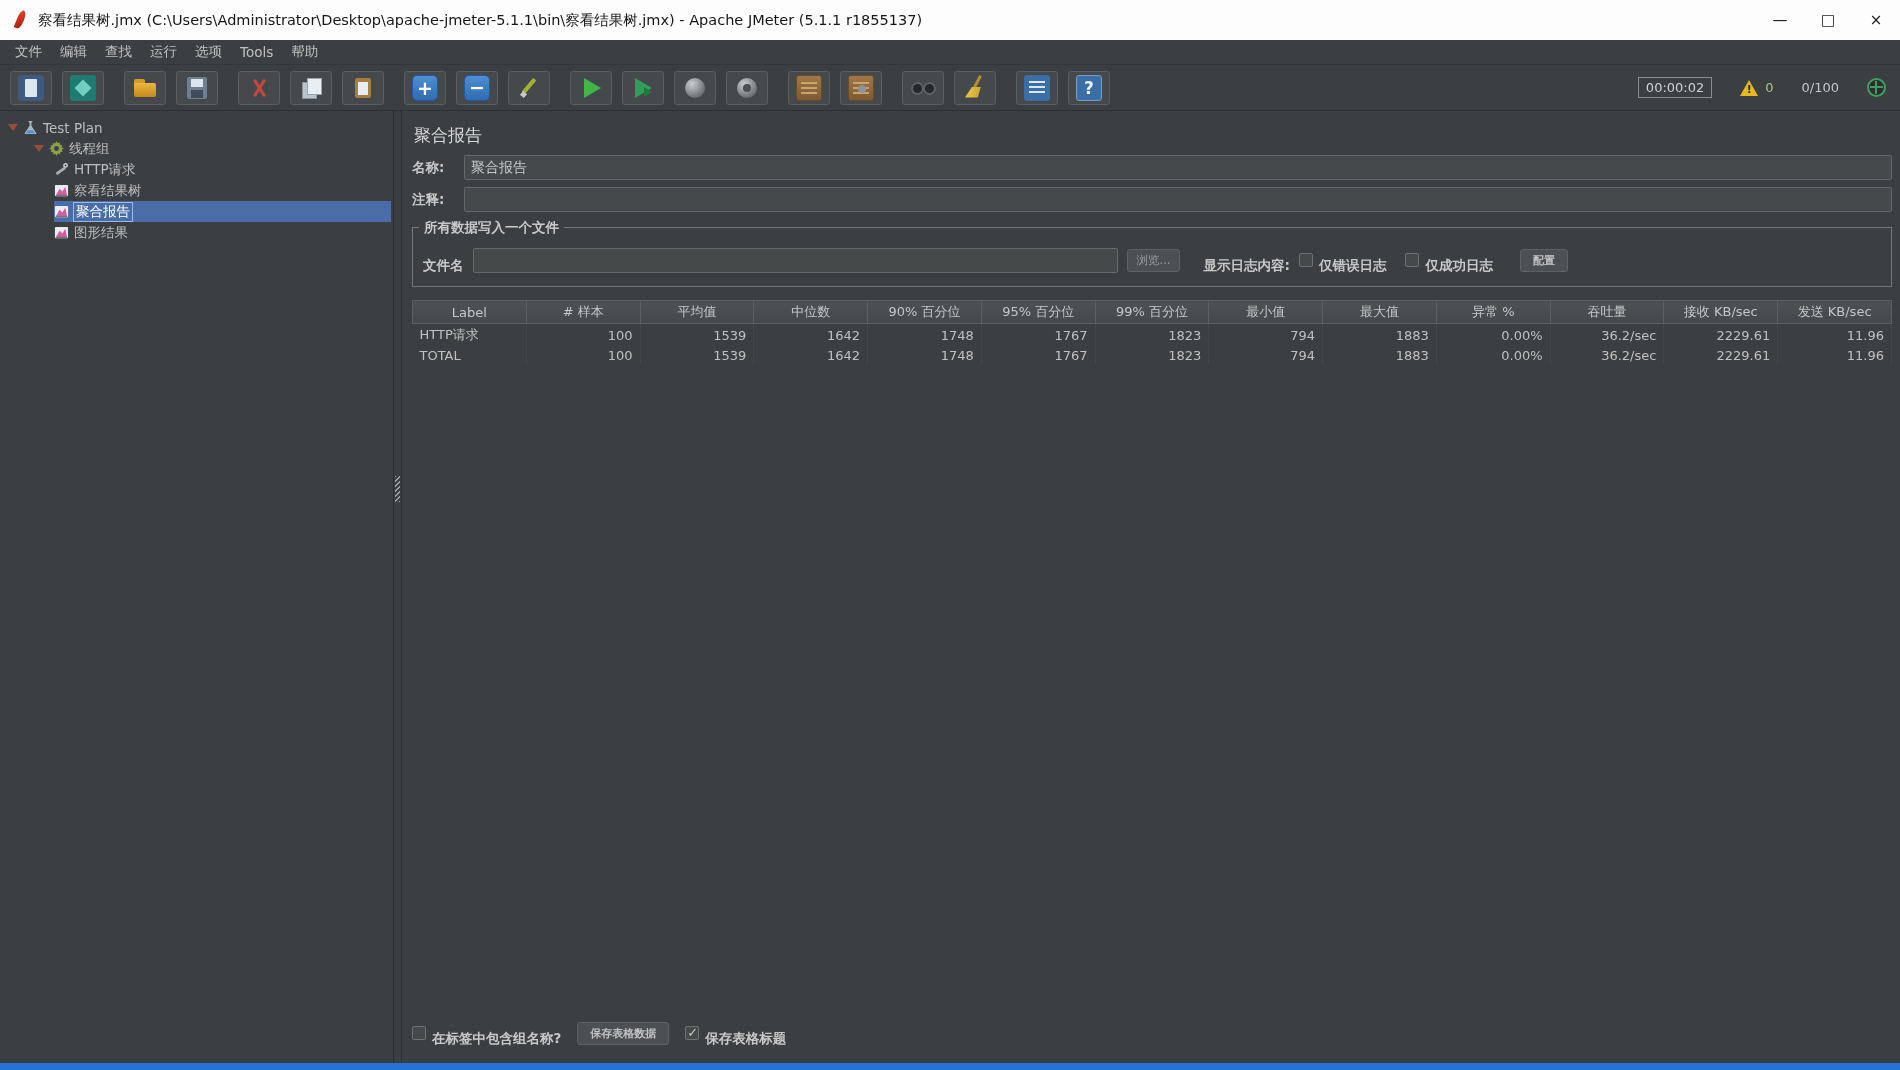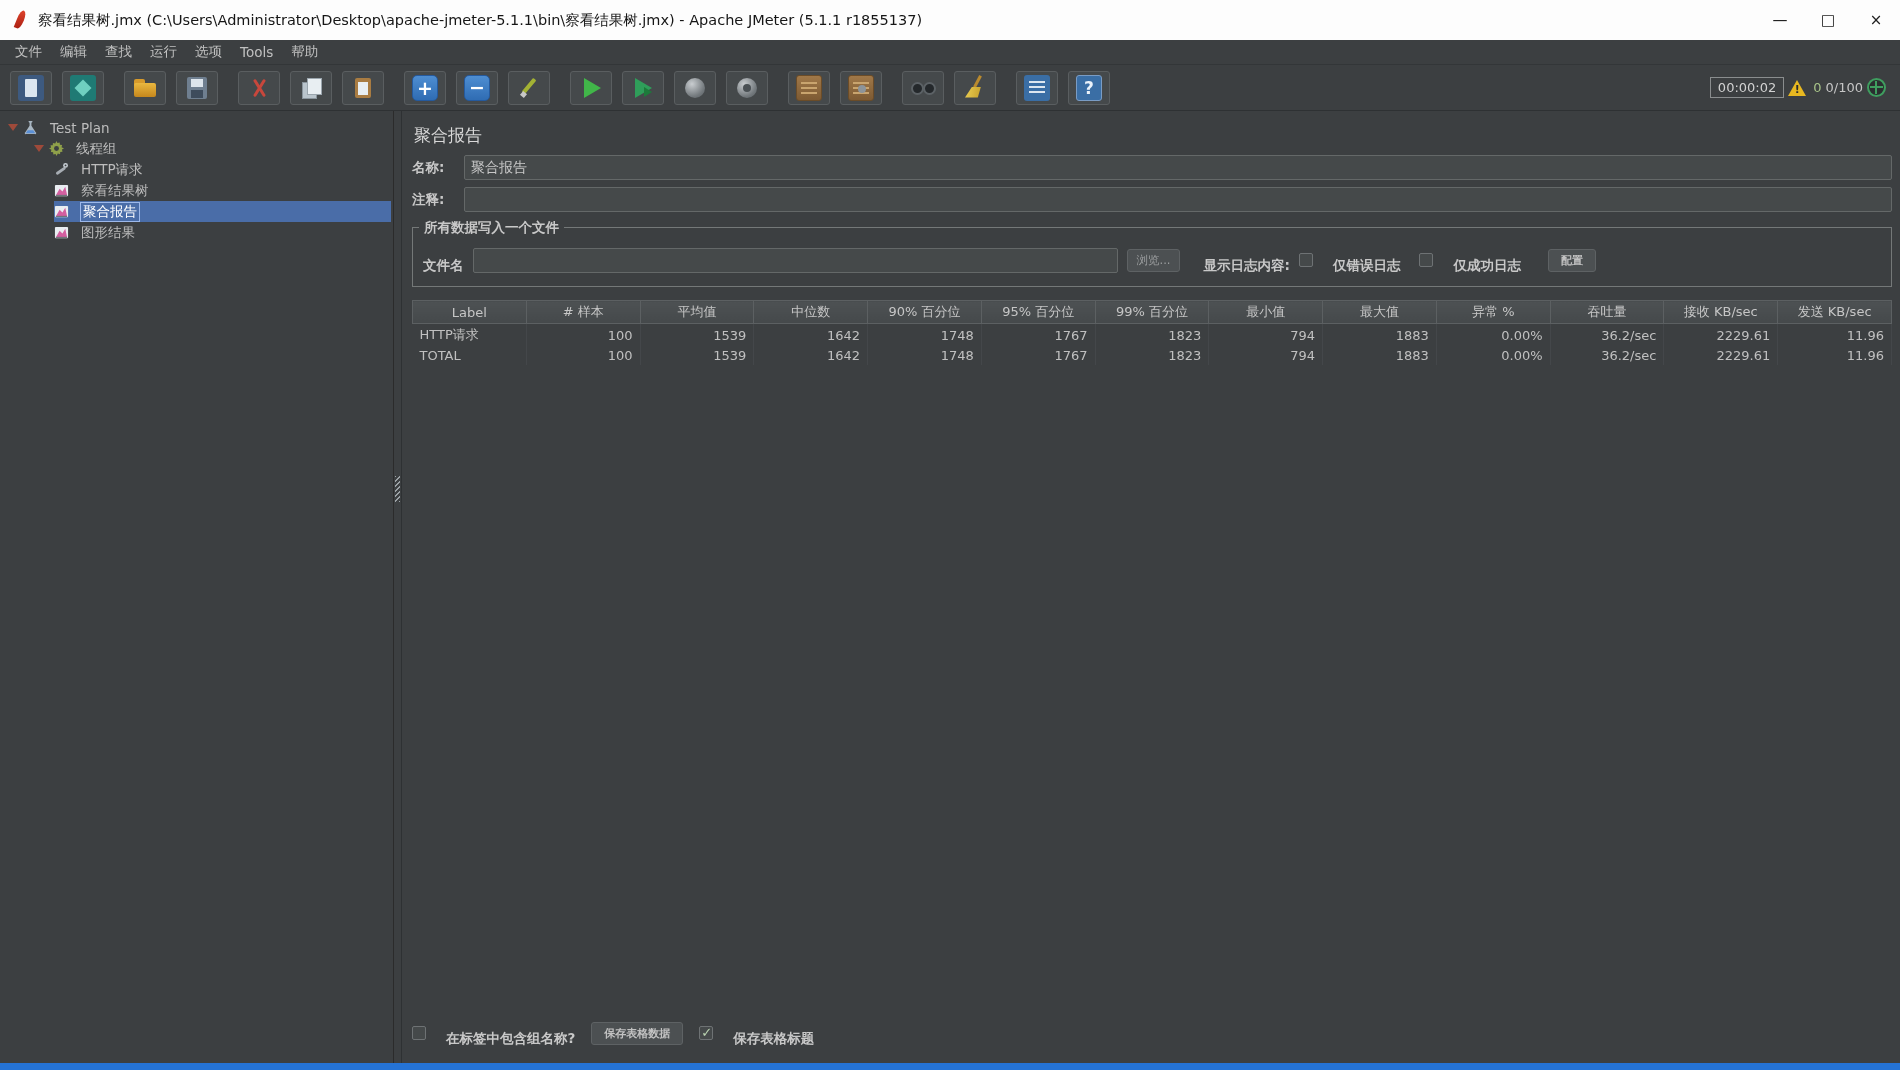--- a/index.html
+++ b/index.html
@@ -88,21 +88,21 @@
   .ic-broom::after { content:""; position:absolute; left:3px; top:12px; width:16px; height:11px;
     background:linear-gradient(100deg,#eccf52,#c5a02c); clip-path:polygon(45% 0,100% 0,80% 100%,0 100%); }
 
   .ic-function { background:#3a6ea5; border-radius:3px; }
   .ic-function::after { content:""; position:absolute; left:5px; top:6px; width:16px; height:2px; background:#dce6f0;
     box-shadow:0 5px 0 #dce6f0, 0 10px 0 #dce6f0; }
 
   .ic-help { background:#3a6ea5; border-radius:3px; border:1px solid #7a9cc4; }
   .ic-help::after { content:"?"; position:absolute; inset:0; color:#eaf2fa; font:bold 17px/25px "DejaVu Sans",sans-serif; text-align:center; }
 
-  .toolbar-right { margin-left:auto; display:flex; align-items:center; gap:4px; padding-right:4px; }
+  .toolbar-right { margin-left:auto; display:flex; align-items:center; gap:28px; padding-right:4px; }
   .timer-box { border:1px solid #8a8d8e; padding:2px 7px; color:#d2d2d2; font-size:13px; }
   .warn-wrap { display:flex; align-items:center; gap:7px; }
   .warn-tri { width:0; height:0; border-left:9px solid transparent; border-right:9px solid transparent;
     border-bottom:16px solid #e8b820; position:relative; }
   .warn-tri::after { content:"!"; position:absolute; left:-2.5px; top:3px; color:#2b2b2b; font:bold 11px/14px "DejaVu Sans",sans-serif; }
   .warn-count { color:#a8c489; font-size:13px; }
   .thread-count { color:#c6c6c6; font-size:13px; }
   .ic-target { width:19px; height:19px; border-radius:50%; border:2px solid #3f9e5f; background:#2b2e30; position:relative; }
   .ic-target::before { content:""; position:absolute; left:1px; right:1px; top:6px; height:2px; background:#3f9e5f; }
   .ic-target::after { content:""; position:absolute; top:1px; bottom:1px; left:6px; width:2px; background:#3f9e5f; }
@@ -110,21 +110,21 @@
   
   .content { flex:1; display:flex; min-height:0; }
 
   .tree-panel { width:394px; flex:none; border-right:1px solid #2b2b2b; padding-top:6px; overflow:hidden; }
   .tree-row { height:21px; display:flex; align-items:center; padding-right:2px; }
   .tree-row.lvl0 { padding-left:8px; }
   .tree-row.lvl1 { padding-left:34px; }
   .tree-row.lvl2 { padding-left:54px; }
   .tri-down { width:0; height:0; border-left:5px solid transparent; border-right:5px solid transparent;
     border-top:7px solid #9e4a3a; margin-right:5px; flex:none; }
-  .sel-wrap { flex:1; display:flex; align-items:center; gap:12px; height:100%; }
+  .sel-wrap { flex:1; display:flex; align-items:center; gap:5px; height:100%; }
   .tree-icon { flex:none; display:block; }
   .tree-label { white-space:nowrap; color:#bdbdbd; }
   .tree-row.selected .sel-wrap { background:#4a6da8; }
   .tree-row.selected .tree-label { color:#ffffff; outline:1px solid #9cb8ea; padding:0 2px; }
 
   .splitter { width:8px; flex:none; background:#3c3f41; border-right:1px solid #2e3133; position:relative; }
   .splitter .grip { position:absolute; top:365px; left:1px; width:5px; height:26px;
     background:repeating-linear-gradient(135deg,#9aa0a4 0 1px, transparent 1px 3.5px); }
 
   .main-panel { flex:1; display:flex; flex-direction:column; min-width:0; padding:0 8px 0 10px; }
@@ -138,21 +138,21 @@
   .groupbox { position:relative; border:1px solid #747878; padding:17px 10px 11px 10px; margin:8px 0 0 0; flex:none; }
   .groupbox-title { position:absolute; top:-9px; left:6px; background:#3c3f41; padding:0 5px;
     font-weight:bold; font-size:13.5px; color:#c8c8c8;text-align:right; }
   .file-row { display:flex; align-items:center; gap:9px; }
   .tf-file { flex:none; width:645px; height:25px; background:#45494a; border:1px solid #646868; border-radius:2px;
     color:#c8c8c8; padding:0 6px; font-size:14px; font-family:inherit; outline:none; }
   .btn { background:#4c5052; border:1px solid #5e6264; border-radius:3px; color:#c2c2c2;
     padding:3px 12px; font-size:11px; font-family:inherit; font-weight:bold; cursor:default; }
   .btn-small { padding:3px 9px; font-size:11.5px; color:#9a9d9e; font-weight:normal; }
   .bold-label { font-weight:bold; color:#c8c8c8;margin-top:12px; }
-  .chk-group { display:flex; align-items:center; gap:20px; }
+  .chk-group { display:flex; align-items:center; gap:6px; }
   .checkbox { width:14px; height:14px; background:#45494a; border:1px solid #6e7274; border-radius:2px;
     position:relative; flex:none; }
   .checkbox.checked::after { content:"\2713"; position:absolute; left:1px; top:-3px; color:#b9d2b0;
     font:bold 13px/18px "DejaVu Sans",sans-serif; }
 
   
   .stats-table { width:100%; border-collapse:collapse; table-layout:fixed; margin-top:13px; flex:none; font-size:13px; }
   .stats-table th { background:linear-gradient(#4d5153,#45494b); color:#c6c6c6; font-weight:normal;
     border:1px solid #5c6062; padding:2px 4px; height:20px; white-space:nowrap; overflow:hidden; text-align:center; }
   .stats-table td { color:#c0c0c0; padding:2px 7px; height:19px; border-right:1px solid #44474a;

